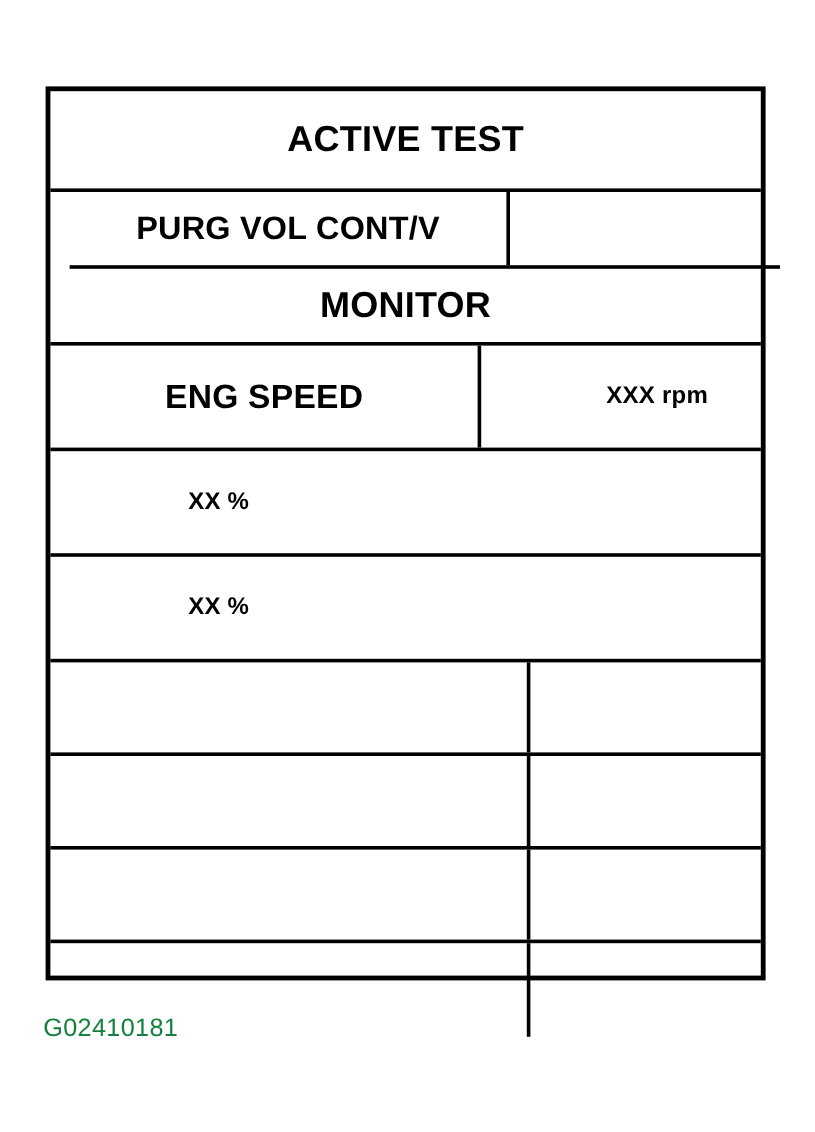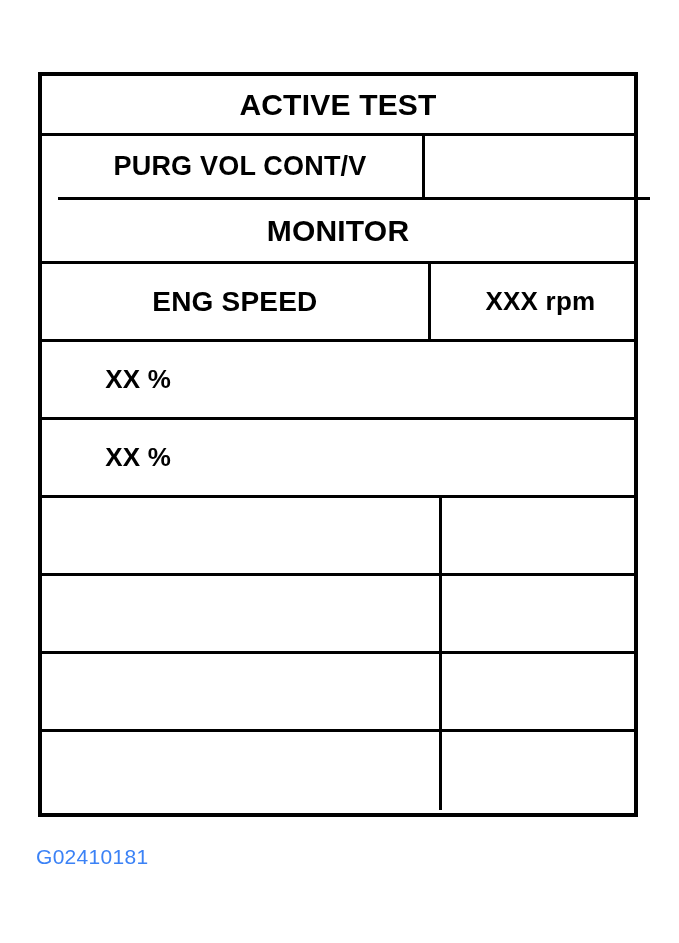--- a/index.html
+++ b/index.html
@@ -53,21 +53,21 @@
     letter-spacing: 0.2px;
     overflow: hidden;
     white-space: nowrap;
   }
 
   .full {
     width: 100%;
   }
 
   
-  .r-header { height: 60px; }
+  .r-header { height: 84px; }
   .r-header .cell {
     font-size: 30px;
   }
 
   
   .r-purge { height: 64px; margin-left: 16px; }
   .r-purge .label {
     width: 62%;
     border-right: 3px solid #000000;
     font-size: 27px;
@@ -78,47 +78,48 @@
   }
 
   
   .r-monitor { height: 64px; }
   .r-monitor .cell {
     font-size: 30px;
     border-radius: 14px;
   }
 
   
-  .r-data { height: 78px; gap: 16px; }
+  .r-data { height: 88px; gap: 16px; }
   .r-data .label {
     width: 67.5%;
     border-right: 3px solid #000000;
     font-size: 28px;
   }
   .r-data .value {
     width: 32.5%;
-    font-size: 26px;
+    font-size: 20px;
+    margin-left: 44px;
   }
 
   .r-empty { height: 78px; }
   .r-empty .label {
     width: 67.5%;
     border-right: 3px solid #000000;
   }
   .r-empty .value {
     width: 32.5%;
   }
 
   .caption {
     position: absolute;
     left: 36px;
     top: 845px;
     font-size: 21px;
     font-family: "Liberation Sans", sans-serif;
-    color: #3b82f6;
+    color: #15803d;
     letter-spacing: 0.3px;
   }
 </style>
 </head>
 <body>
 
 <div id="screen">
 
   <div class="panel">
 

